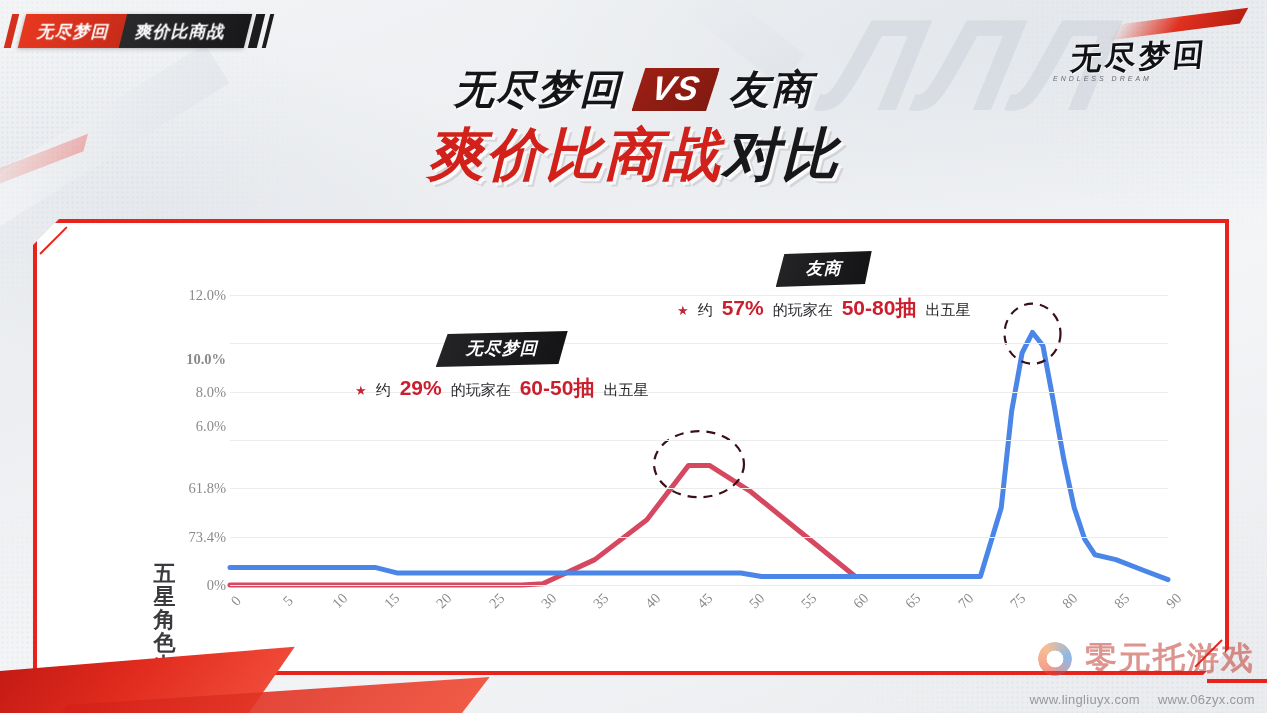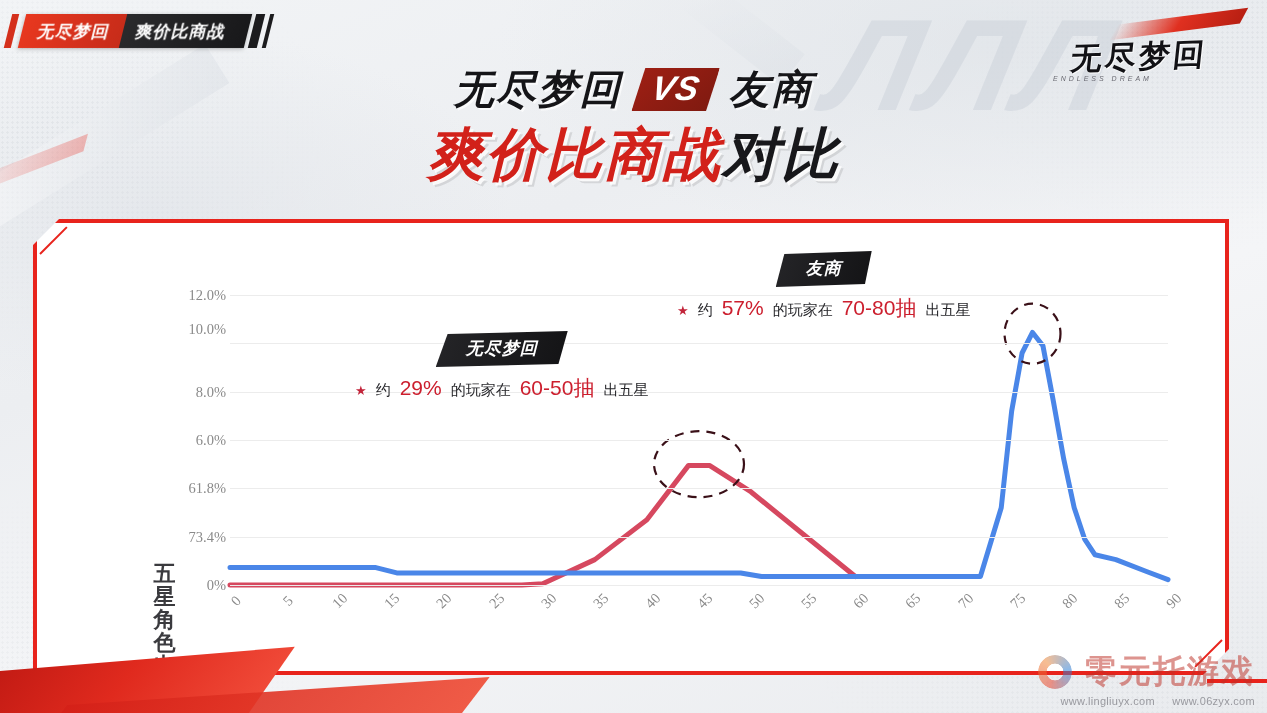--- a/index.html
+++ b/index.html
@@ -178,21 +178,21 @@
     clip-path: polygon(9% 8%, 100% 0, 93% 92%, 0 100%);
     letter-spacing: 1px;
     box-shadow: 0 2px 4px rgba(0,0,0,.2);
   }
   .callout-line {
     display: flex; align-items: baseline; gap: 9px;
     margin-top: 7px; white-space: nowrap;
     font-size: 15px; color: #26262a;
   }
   .callout-star { color: #c2243a; font-size: 13px; }
-  .hl { color: #cc1f2e; font-weight: normal; font-size: 21px; }
+  .hl { color: #cc1f2e; font-weight: bold; font-size: 21px; }
   
   .red-wedge { position: absolute; pointer-events: none; }
   
   .watermark {
     position: absolute; right: 12px; bottom: 6px;
     display: flex; flex-direction: column; align-items: flex-end;
     pointer-events: none; user-select: none;
   }
   .wm-row { display: flex; align-items: center; gap: 13px; }
   .wm-flame {
@@ -200,22 +200,22 @@
     background: conic-gradient(from 200deg, #e8452f, #f08a3c, #2f7fd6, #e8452f);
     opacity: .55;
     -webkit-mask-image: radial-gradient(circle at 50% 50%, transparent 34%, #000 36%);
     mask-image: radial-gradient(circle at 50% 50%, transparent 34%, #000 36%);
   }
   .wm-text {
     font-size: 32px; font-weight: bold; color: rgba(190,50,40,0.52);
     letter-spacing: 2px;
   }
   .wm-urls {
-    font-size: 11px; color: rgba(120,120,128,0.72);
-    letter-spacing: .3px; margin-top: 1px;
+    font-size: 13px; color: rgba(120,120,128,0.72);
+    letter-spacing: .3px; margin-top: 11px;
   }
   .wm-urls span { margin-left: 14px; }
 </style>
 </head>
 <body>
 
 <div id="stage">
 
   <div class="bg-dots"></div>
   <div class="bg-shard" style="left:-60px;top:120px;width:300px;height:46px;transform:rotate(-32deg);opacity:.55;"></div>
@@ -267,25 +267,25 @@
           <ellipse cx="469.0" cy="169.2" rx="45" ry="33" fill="none" stroke="#3a1018" stroke-width="2.2" stroke-dasharray="9 7"></ellipse>
           <ellipse cx="802.5" cy="38.7" rx="28" ry="30" fill="none" stroke="#3a1018" stroke-width="2.2" stroke-dasharray="9 7"></ellipse>
         </svg>
     <div class="gridline" style="top: 290px;"></div>
         <div class="ytick" style="top: 290px;">0%</div>
         <div class="gridline" style="top: 241.667px;"></div>
         <div class="ytick" style="top: 241.667px;">73.4%</div>
         <div class="gridline" style="top: 193.333px;"></div>
         <div class="ytick" style="top: 193.333px;">61.8%</div>
         <div class="gridline" style="top: 145px;"></div>
-        <div class="ytick" style="top: 145px;">6.0%</div>
+        <div class="ytick" style="top: 131px;">6.0%</div>
         <div class="gridline" style="top: 96.6667px;"></div>
         <div class="ytick" style="top: 96.6667px;">8.0%</div>
         <div class="gridline" style="top: 48.3333px;"></div>
-        <div class="ytick" style="top: 34px;">10.0%</div>
+        <div class="ytick" style="top: 64px; font-weight: bold;">10.0%</div>
         <div class="gridline" style="top: 0px;"></div>
         <div class="ytick" style="top: 0px;">12.0%</div>
         <div class="xtick" style="left: 0px;">0</div>
         <div class="xtick" style="left: 52.1111px;">5</div>
         <div class="xtick" style="left: 104.222px;">10</div>
         <div class="xtick" style="left: 156.333px;">15</div>
         <div class="xtick" style="left: 208.444px;">20</div>
         <div class="xtick" style="left: 260.556px;">25</div>
         <div class="xtick" style="left: 312.667px;">30</div>
         <div class="xtick" style="left: 364.778px;">35</div>
@@ -318,21 +318,21 @@
 
     <div class="callout" style="left:640px;top:28px;">
       <div style="text-align:center;">
         <span class="callout-tag">友商</span>
       </div>
       <div class="callout-line">
         <span class="callout-star">★</span>
         <span>约</span>
           <span class="hl">57%</span>
           <span>的玩家在</span>
-          <span class="hl">70-80抽</span>
+          <span class="hl">50-80抽</span>
           <span>出五星</span>
       </div>
     </div>
 
   </div>
 
   <div class="red-wedge" style="left:-70px;bottom:-18px;width:330px;height:70px;
               background:linear-gradient(96deg,#b81510 0%,#e02a1e 55%,#f04a38 100%);
               transform:skewX(-38deg) rotate(-5deg);"></div>
   <div class="red-wedge" style="left:60px;bottom:-26px;width:400px;height:48px;

